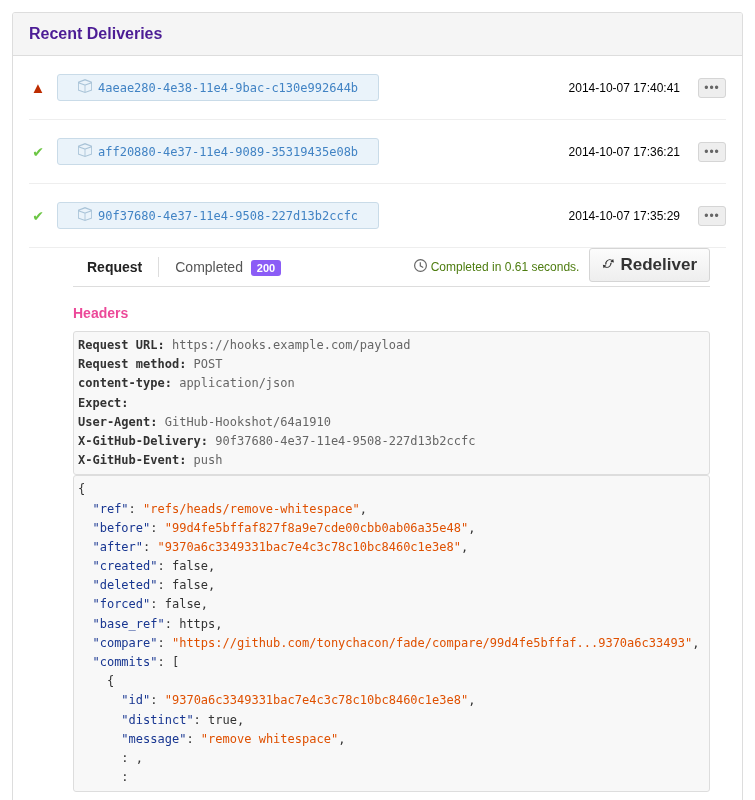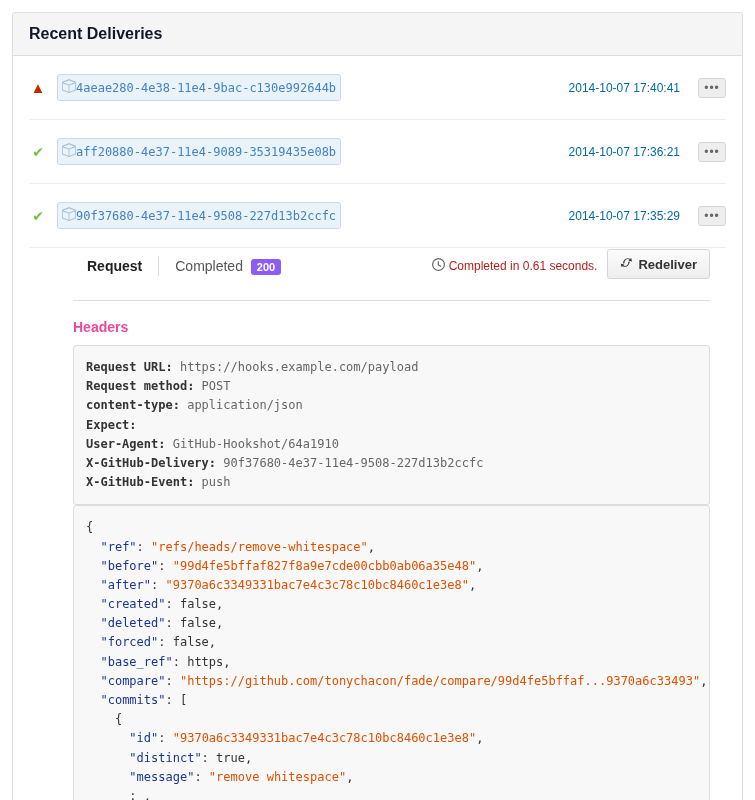--- a/index.html
+++ b/index.html
@@ -17,70 +17,71 @@
     overflow: hidden;
   }
   .panel-header {
     background: #f5f5f5;
     padding: 12px 16px;
     border-bottom: 1px solid #ddd;
   }
   .panel-header h3 {
     font-size: 16px;
     font-weight: 600;
-    color: #0f172a;
+    color: #4c1d95;
   }
   .deliveries { padding: 0 16px 16px; }
   .delivery-row {
     display: flex;
     align-items: center;
     padding: 18px 0;
     border-bottom: 1px solid #eee;
     gap: 10px;
   }
   .delivery-row:last-of-type { border-bottom: none; }
   .status-icon { width: 18px; text-align: center; flex-shrink: 0; }
   .status-fail { color: #bd2c00; font-size: 15px; }
   .status-ok { color: #6cc644; font-size: 14px; }
   .uuid-block {
     background: #eaf3fa;
     border: 1px solid #c9dbe8;
     border-radius: 3px;
-    padding: 4px 4px;
+    padding: 4px 20px;
     display: inline-flex;
     align-items: center;
+    gap: 6px;
   }
   .package-icon { color: #aac4d8; font-size: 13px; display:inline-block; }
   .uuid {
     font-family: Consolas, Menlo, monospace;
     font-size: 12px;
     color: #4183c4;
   }
   .spacer { flex: 1; }
-  .timestamp { color: #0369a1; font-size: 12px; margin-right: 8px; }
+  .timestamp { color: #000000; font-size: 12px; margin-right: 8px; }
   .ellipsis-btn {
     background: #eee;
     border: 1px solid #d5d5d5;
     border-radius: 3px;
     width: 28px;
     height: 20px;
     display: flex;
     align-items: center;
     justify-content: center;
     color: #666;
     font-size: 12px;
     cursor: pointer;
     letter-spacing: 1px;
   }
   .detail-panel { margin: 0 16px 16px 44px; }
   .tab-bar {
     display: flex;
     align-items: center;
     border-bottom: 1px solid #ddd;
-    padding-bottom: 16px;
+    padding-bottom: 0;
   }
   .tab {
     padding: 10px 14px;
     font-size: 14px;
     color: #555;
     cursor: pointer;
     position: relative;
   }
   .tab.active { font-weight: 600; color: #222; }
   .tab-sep { width: 1px; height: 20px; background: #ddd; margin: 0 2px; align-self:center; }
@@ -88,34 +89,34 @@
     background: #8b5cf6;
     color: #fff;
     font-size: 11px;
     font-weight: 600;
     padding: 2px 6px;
     border-radius: 3px;
     margin-left: 4px;
   }
   .tab-spacer { flex: 1; }
   .completed {
-    color: #b91c1c;
+    color: #4d7c0f;
     font-size: 12px;
     display: flex;
     align-items: center;
     gap: 4px;
     margin-right: 10px;
   }
   .clock-icon { font-size: 12px; color: #666; }
   .redeliver-btn {
     background: linear-gradient(#fcfcfc, #eee);
     border: 1px solid #d5d5d5;
     border-radius: 3px;
     padding: 6px 12px;
-    font-size: 13px;
+    font-size: 17px;
     font-weight: 600;
     color: #333;
     cursor: pointer;
     display: flex;
     align-items: center;
     gap: 5px;
     margin-bottom: 4px;
   }
   .sync-icon {
     display:inline-block;
@@ -124,21 +125,21 @@
   .section-title {
     font-size: 14px;
     color: #ec4899;
     font-weight: 600;
     margin: 18px 0 10px;
   }
   .code-box {
     background: #f8f8f8;
     border: 1px solid #ddd;
     border-radius: 3px;
-    padding: 12px;
+    padding: 4px;
     font-family: Consolas, Menlo, monospace;
     font-size: 12px;
     line-height: 1.6;
     color: #333;
     overflow: hidden;
     white-space: pre;
   }
   .hk { color: #333; font-weight: 600; }
   .hv { color: #666; }
   .jk { color: #183691; }

